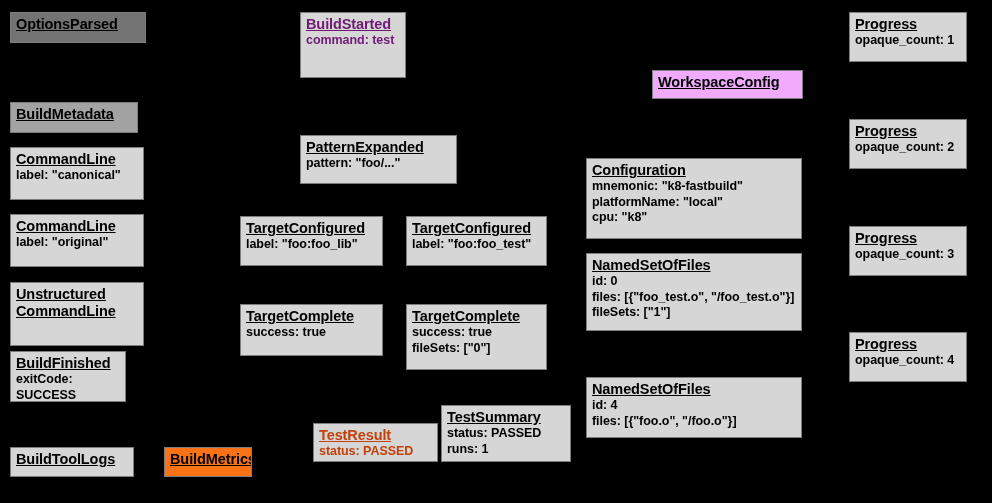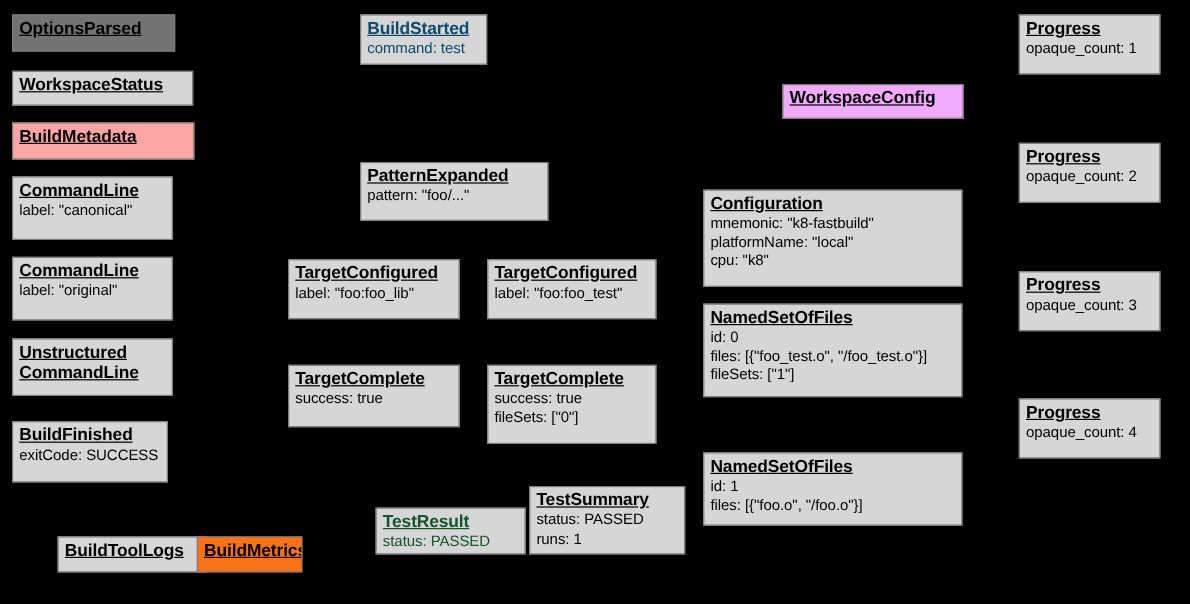--- a/index.html
+++ b/index.html
@@ -34,63 +34,60 @@
   .node-title {
     font-size: 14.5px;
     font-weight: bold;
     text-decoration: underline;
     line-height: 17px;
     white-space: pre-line;
     letter-spacing: -0.1px;
   }
   .node-fields {
     font-size: 12.5px;
-    font-weight: normal;
+    font-weight: bold;
     line-height: 15.5px;
     white-space: pre-line;
     letter-spacing: -0.05px;
   }
   .node-fields:empty { display: none; }
 </style>
 </head>
 <body>
 
 <div id="canvas" style="background: rgb(0, 0, 0);">
     <div class="node" style="left: 10px; top: 12px; width: 136px; height: 31px; background: #737373; border-color: rgb(125, 125, 125); color: rgb(0, 0, 0);">
       <div class="node-title">OptionsParsed</div>
     </div>
-    <div class="node" style="left: 10px; top: 59px; width: 151px; height: 29px; background: rgb(214, 214, 214); border-color: rgb(125, 125, 125); color: rgb(0, 0, 0);">
-      <div class="node-title">WorkspaceStatus</div>
-    </div>
-    <div class="node" style="left: 10px; top: 102px; width: 152px; height: 31px; background: #fca5a5; border-color: rgb(125, 125, 125); color: rgb(0, 0, 0);">
+    <div class="node" style="left: 10px; top: 102px; width: 128px; height: 31px; background: #a3a3a3; border-color: rgb(125, 125, 125); color: rgb(0, 0, 0);">
       <div class="node-title">BuildMetadata</div>
     </div>
     <div class="node" style="left: 10px; top: 147px; width: 134px; height: 53px; background: rgb(214, 214, 214); border-color: rgb(125, 125, 125); color: rgb(0, 0, 0);">
       <div class="node-title">CommandLine</div>
       <div class="node-fields">label: "canonical"</div>
     </div>
     <div class="node" style="left: 10px; top: 214px; width: 134px; height: 53px; background: rgb(214, 214, 214); border-color: rgb(125, 125, 125); color: rgb(0, 0, 0);">
       <div class="node-title">CommandLine</div>
       <div class="node-fields">label: "original"</div>
     </div>
-    <div class="node" style="left: 10px; top: 282px; width: 134px; height: 48px; background: rgb(214, 214, 214); border-color: rgb(125, 125, 125); color: rgb(0, 0, 0);">
+    <div class="node" style="left: 10px; top: 282px; width: 134px; height: 64px; background: rgb(214, 214, 214); border-color: rgb(125, 125, 125); color: rgb(0, 0, 0);">
       <div class="node-title">Unstructured
 CommandLine</div>
     </div>
-    <div class="node" style="left: 10px; top: 351px; width: 130px; height: 51px; background: rgb(214, 214, 214); border-color: rgb(125, 125, 125); color: rgb(0, 0, 0);">
+    <div class="node" style="left: 10px; top: 351px; width: 116px; height: 51px; background: rgb(214, 214, 214); border-color: rgb(125, 125, 125); color: rgb(0, 0, 0);">
       <div class="node-title">BuildFinished</div>
       <div class="node-fields">exitCode: SUCCESS</div>
     </div>
-    <div class="node" style="left: 10px; top: 447px; width: 124px; height: 30px; background: rgb(214, 214, 214); border-color: rgb(125, 125, 125); color: rgb(0, 0, 0); margin-left: 38px;">
+    <div class="node" style="left: 10px; top: 447px; width: 124px; height: 30px; background: rgb(214, 214, 214); border-color: rgb(125, 125, 125); color: rgb(0, 0, 0);">
       <div class="node-title">BuildToolLogs</div>
     </div>
     <div class="node" style="left: 164px; top: 447px; width: 88px; height: 30px; background: #f97316; border-color: rgb(125, 125, 125); color: rgb(0, 0, 0);">
       <div class="node-title">BuildMetrics</div>
     </div>
-    <div class="node" style="left: 300px; top: 12px; width: 106px; height: 42px; background: rgb(214, 214, 214); border-color: rgb(125, 125, 125); color: #0c4a6e;">
+    <div class="node" style="left: 300px; top: 12px; width: 106px; height: 66px; background: rgb(214, 214, 214); border-color: rgb(125, 125, 125); color: #701a75;">
       <div class="node-title">BuildStarted</div>
       <div class="node-fields">command: test</div>
     </div>
     <div class="node" style="left: 300px; top: 113px; width: 157px; height: 49px; background: rgb(214, 214, 214); border-color: rgb(125, 125, 125); color: rgb(0, 0, 0); margin-top: 22px;">
       <div class="node-title">PatternExpanded</div>
       <div class="node-fields">pattern: "foo/..."</div>
     </div>
     <div class="node" style="left: 240px; top: 216px; width: 143px; height: 50px; background: rgb(214, 214, 214); border-color: rgb(125, 125, 125); color: rgb(0, 0, 0);">
       <div class="node-title">TargetConfigured</div>
       <div class="node-fields">label: "foo:foo_lib"</div>
@@ -101,21 +98,21 @@
     </div>
     <div class="node" style="left: 240px; top: 304px; width: 143px; height: 52px; background: rgb(214, 214, 214); border-color: rgb(125, 125, 125); color: rgb(0, 0, 0);">
       <div class="node-title">TargetComplete</div>
       <div class="node-fields">success: true</div>
     </div>
     <div class="node" style="left: 406px; top: 304px; width: 141px; height: 66px; background: rgb(214, 214, 214); border-color: rgb(125, 125, 125); color: rgb(0, 0, 0);">
       <div class="node-title">TargetComplete</div>
       <div class="node-fields">success: true
 fileSets: ["0"]</div>
     </div>
-    <div class="node" style="left: 313px; top: 423px; width: 125px; height: 39px; background: rgb(214, 214, 214); border-color: rgb(125, 125, 125); color: #14532d;">
+    <div class="node" style="left: 313px; top: 423px; width: 125px; height: 39px; background: rgb(214, 214, 214); border-color: rgb(125, 125, 125); color: #c2410c;">
       <div class="node-title">TestResult</div>
       <div class="node-fields">status: PASSED</div>
     </div>
     <div class="node" style="left: 441px; top: 405px; width: 130px; height: 57px; background: rgb(214, 214, 214); border-color: rgb(125, 125, 125); color: rgb(0, 0, 0);">
       <div class="node-title">TestSummary</div>
       <div class="node-fields">status: PASSED
 runs: 1</div>
     </div>
     <div class="node" style="left: 652px; top: 70px; width: 151px; height: 29px; background: #f0abfc; border-color: rgb(125, 125, 125); color: rgb(0, 0, 0);">
       <div class="node-title">WorkspaceConfig</div>
@@ -127,21 +124,21 @@
 cpu: "k8"</div>
     </div>
     <div class="node" style="left: 586px; top: 253px; width: 216px; height: 78px; background: rgb(214, 214, 214); border-color: rgb(125, 125, 125); color: rgb(0, 0, 0);">
       <div class="node-title">NamedSetOfFiles</div>
       <div class="node-fields">id: 0
 files: [{"foo_test.o", "/foo_test.o"}]
 fileSets: ["1"]</div>
     </div>
     <div class="node" style="left: 586px; top: 377px; width: 216px; height: 61px; background: rgb(214, 214, 214); border-color: rgb(125, 125, 125); color: rgb(0, 0, 0);">
       <div class="node-title">NamedSetOfFiles</div>
-      <div class="node-fields">id: 1
+      <div class="node-fields">id: 4
 files: [{"foo.o", "/foo.o"}]</div>
     </div>
     <div class="node" style="left: 849px; top: 12px; width: 118px; height: 50px; background: rgb(214, 214, 214); border-color: rgb(125, 125, 125); color: rgb(0, 0, 0);">
       <div class="node-title">Progress</div>
       <div class="node-fields">opaque_count: 1</div>
     </div>
     <div class="node" style="left: 849px; top: 119px; width: 118px; height: 50px; background: rgb(214, 214, 214); border-color: rgb(125, 125, 125); color: rgb(0, 0, 0);">
       <div class="node-title">Progress</div>
       <div class="node-fields">opaque_count: 2</div>
     </div>

